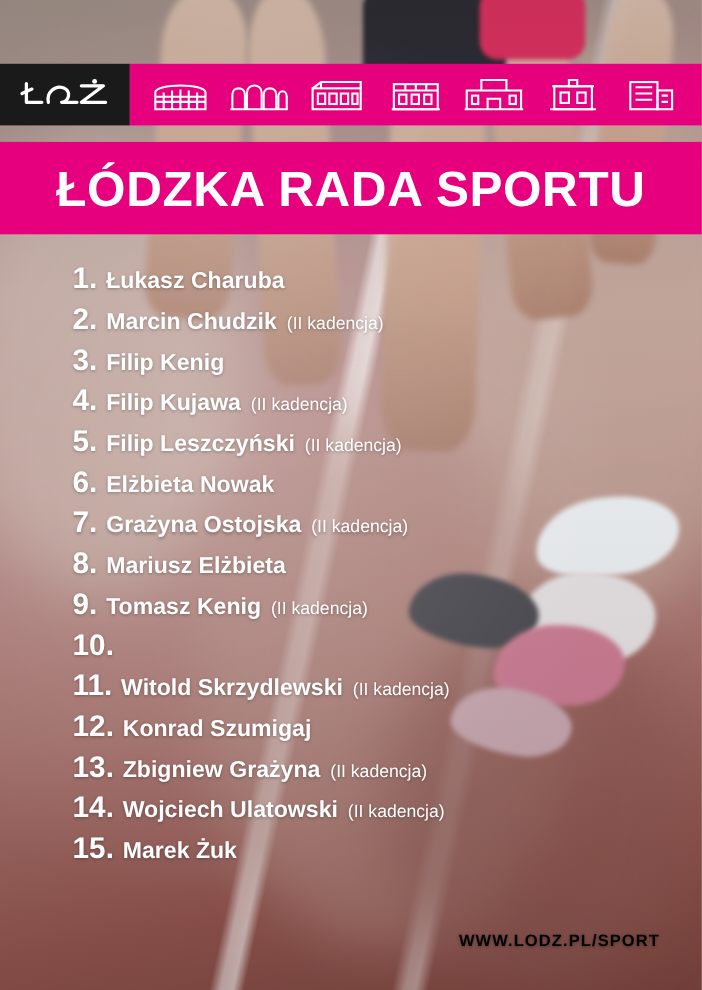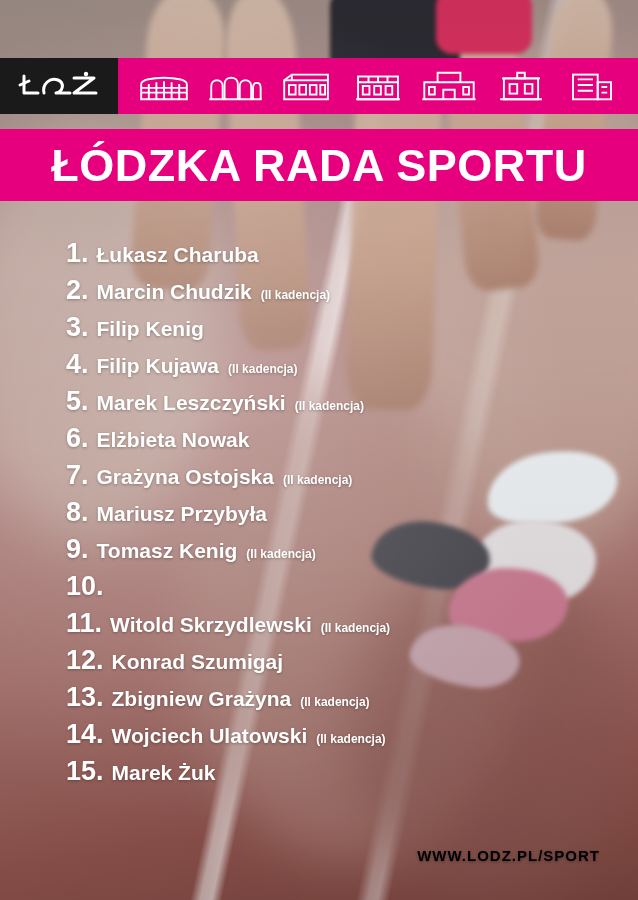--- a/index.html
+++ b/index.html
@@ -105,21 +105,21 @@
     justify-content: space-around;
     padding: 0 10px;
   }
   .icon-strip .ic { width: 58px; height: 38px; display: block; }
 
   
   .title-band {
     position: absolute;
     left: 0; right: 0;
     top: 129px;
-    height: 72px;
+    height: 84px;
     background: #e6007e;
     display: flex;
     align-items: center;
     justify-content: center;
   }
   .title-band h1 {
     margin: 0;
     color: #ffffff;
     font-size: 45px;
     font-weight: bold;
@@ -147,22 +147,22 @@
     font-weight: bold;
     margin-right: 8px;
     white-space: nowrap;
   }
   .member .nm {
     font-size: 21px;
     font-weight: bold;
     white-space: nowrap;
   }
   .member .term {
-    font-size: 12px;
-    font-weight: bold;
+    font-size: 16px;
+    font-weight: normal;
     margin-left: 9px;
     white-space: nowrap;
   }
 
   
   .footer-url {
     position: absolute;
     right: 38px;
     bottom: 36px;
     color: #000000;
@@ -301,36 +301,36 @@
       <span class="nm">Filip Kenig</span>
       <span class="term"></span>
     </div>
     <div class="member">
       <span class="num">4.</span>
       <span class="nm">Filip Kujawa</span>
       <span class="term">(II kadencja)</span>
     </div>
     <div class="member">
       <span class="num">5.</span>
-      <span class="nm">Marek Leszczyński</span>
+      <span class="nm">Filip Leszczyński</span>
       <span class="term">(II kadencja)</span>
     </div>
     <div class="member">
       <span class="num">6.</span>
       <span class="nm">Elżbieta Nowak</span>
       <span class="term"></span>
     </div>
     <div class="member">
       <span class="num">7.</span>
       <span class="nm">Grażyna Ostojska</span>
       <span class="term">(II kadencja)</span>
     </div>
     <div class="member">
       <span class="num">8.</span>
-      <span class="nm">Mariusz Przybyła</span>
+      <span class="nm">Mariusz Elżbieta</span>
       <span class="term"></span>
     </div>
     <div class="member">
       <span class="num">9.</span>
       <span class="nm">Tomasz Kenig</span>
       <span class="term">(II kadencja)</span>
     </div>
     <div class="member">
       <span class="num">10.</span>
       <span class="term"></span>

